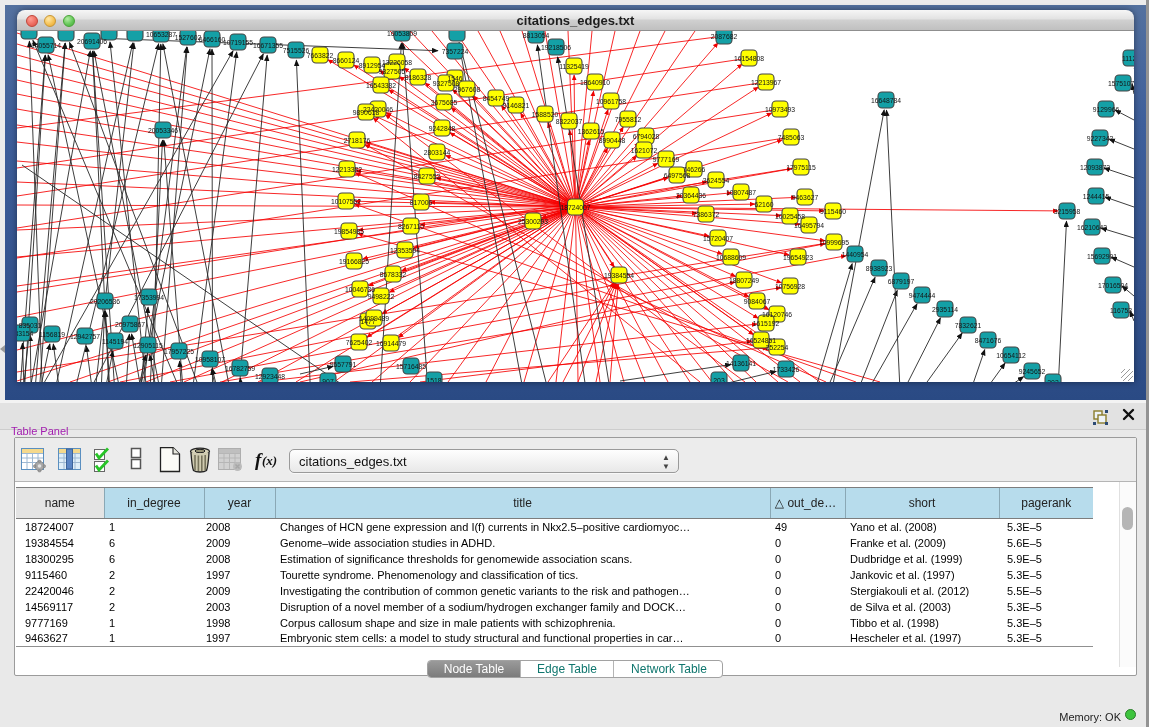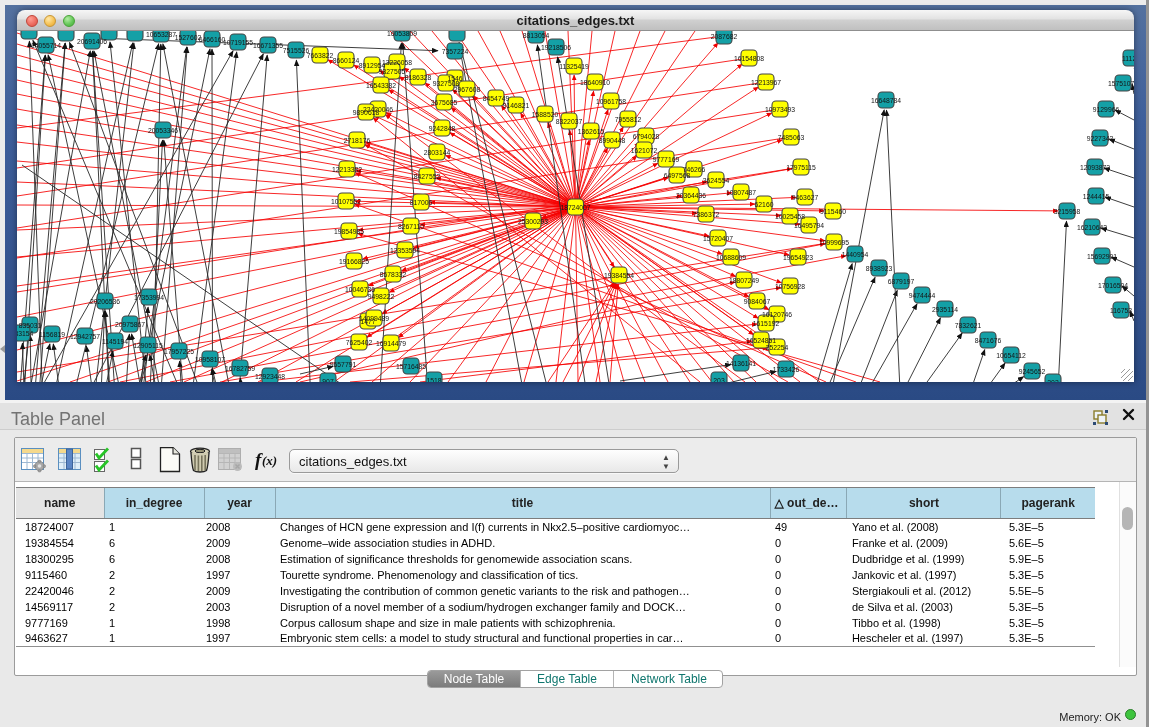--- a/index.html
+++ b/index.html
@@ -15,38 +15,38 @@
  border-bottom:1px solid #8f8f8f}
 #titlebar .tl{position:absolute;top:5px;width:12px;height:12px;border-radius:50%}
 #title{width:100%;text-align:center;font-size:13px;color:#1d1d1d;line-height:21px;font-weight:bold}
 #canvas{left:0;top:21px;width:1117px;height:351px;background:#fff;overflow:hidden}
 
 .grip{position:absolute;right:1px;bottom:1px;width:12px;height:12px;
  background:repeating-linear-gradient(135deg,transparent 0 2.5px,#9a9a9a 2.5px 3.5px)}
 
 #tpanel{left:0;top:400px;width:1149px;height:327px;background:#e9e9e9}
 #ptitle{left:0;top:3px;width:1146px;height:27px;background:#e2e2e2;border-bottom:1px solid #cdcdcd}
-#ptitle span{position:absolute;left:11px;top:6px;font-size:18px;color:#737373}
+#ptitle span{position:absolute;left:11px;top:22px;font-size:11px;color:#a21caf}
 #content{left:14px;top:37px;width:1123px;height:239px;background:#fff;border:1px solid #9b9b9b;border-radius:2px}
 #toolbar{left:0;top:0;width:1121px;height:44px;background:#ececec;border-bottom:1px solid #b5b5b5}
 #combo{left:274px;top:11px;width:390px;height:24px;border:1px solid #9a9a9a;border-radius:5px;
  background:linear-gradient(180deg,#fefefe,#e8e8e8);box-shadow:0 1px 1px rgba(255,255,255,.7)}
 #combo span{position:absolute;left:9px;top:4px;font-size:13px;color:#111}
 #combo .arr{left:auto;right:8px;top:3px;font-size:8px;color:#444;line-height:9px;letter-spacing:0}
 table.grid{border-collapse:collapse;position:absolute;left:1px;top:49px;table-layout:fixed;font-size:11px;border-bottom:1px solid #909090}
-table.grid th{height:24px;font-weight:bold;color:#222;font-size:12px;
+table.grid th{height:24px;font-weight:normal;color:#222;font-size:12px;
  border-left:1px solid #8aa8b5;border-bottom:1px solid #7d7d7d;border-top:1px solid #7d7d7d;
  background:#b7dcec;padding:8px;overflow:hidden;white-space:nowrap}
 table.grid th.gray{background:#e4e4e4;border-left:1px solid #989898}
 table.grid td{height:16px;padding:0 2px 0 5px;color:#000;overflow:hidden;white-space:nowrap}
 table.grid td:first-child{padding-left:9px}
 table.grid td:nth-child(3){padding-left:2px}
 table.grid td:nth-child(7){padding-left:8px}
 
-#tabs{left:427px;top:270px;width:296px;height:18px;border:1px solid #a2a2a2;border-radius:4px;
+#tabs{left:427px;top:260px;width:296px;height:18px;border:1px solid #a2a2a2;border-radius:4px;
  background:#fff;overflow:hidden}
 #tabs div{position:absolute;top:0;height:18px;font-size:12px;line-height:17px;text-align:center;color:#0f766e}
 #tabs .sel{background:linear-gradient(180deg,#9a9a9a,#787878);color:#fff}
 #memory{right:28px;top:311px;font-size:11px;color:#222}
 #gdot{right:13px;top:309px;width:11px;height:11px;border-radius:50%;
  background:#3ec43e;border:1px solid #2b7b2b}
 
 #redge{left:1146px;top:0;width:3px;height:727px;background:#939393}
 </style></head><body>
 <div class="abs" id="bluef"></div>

